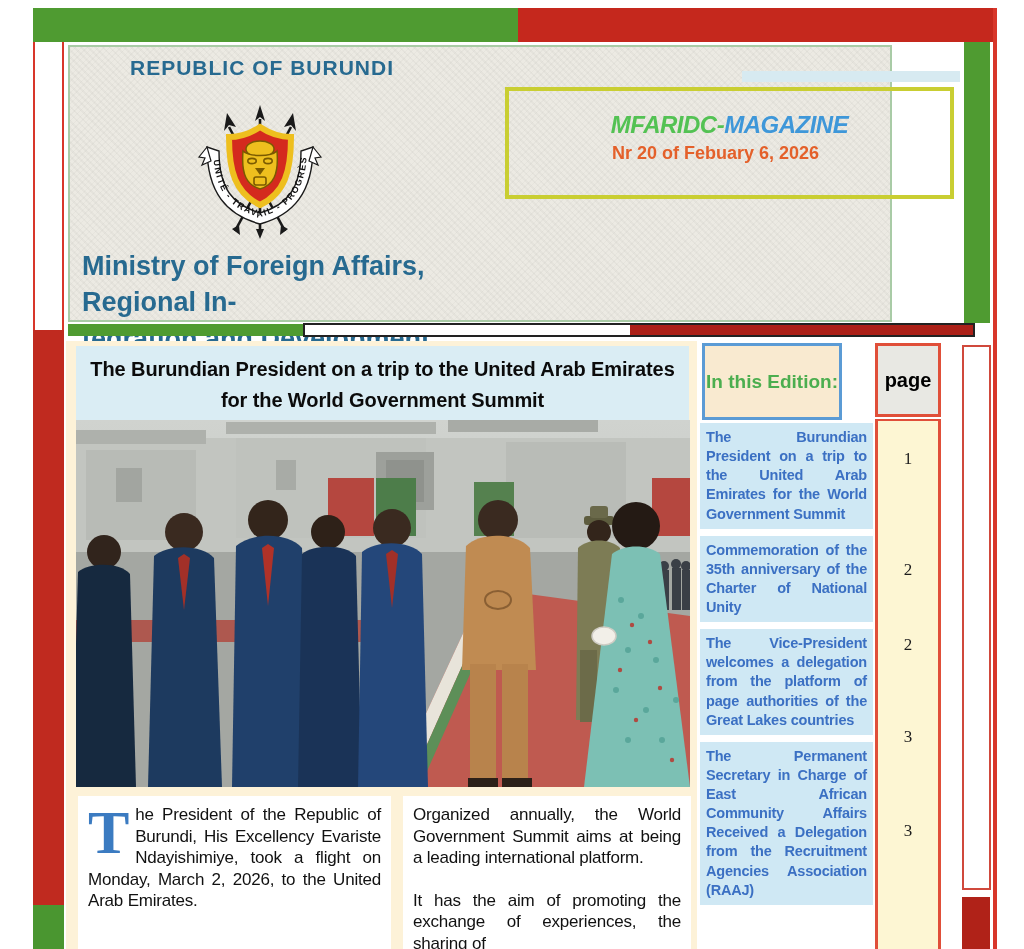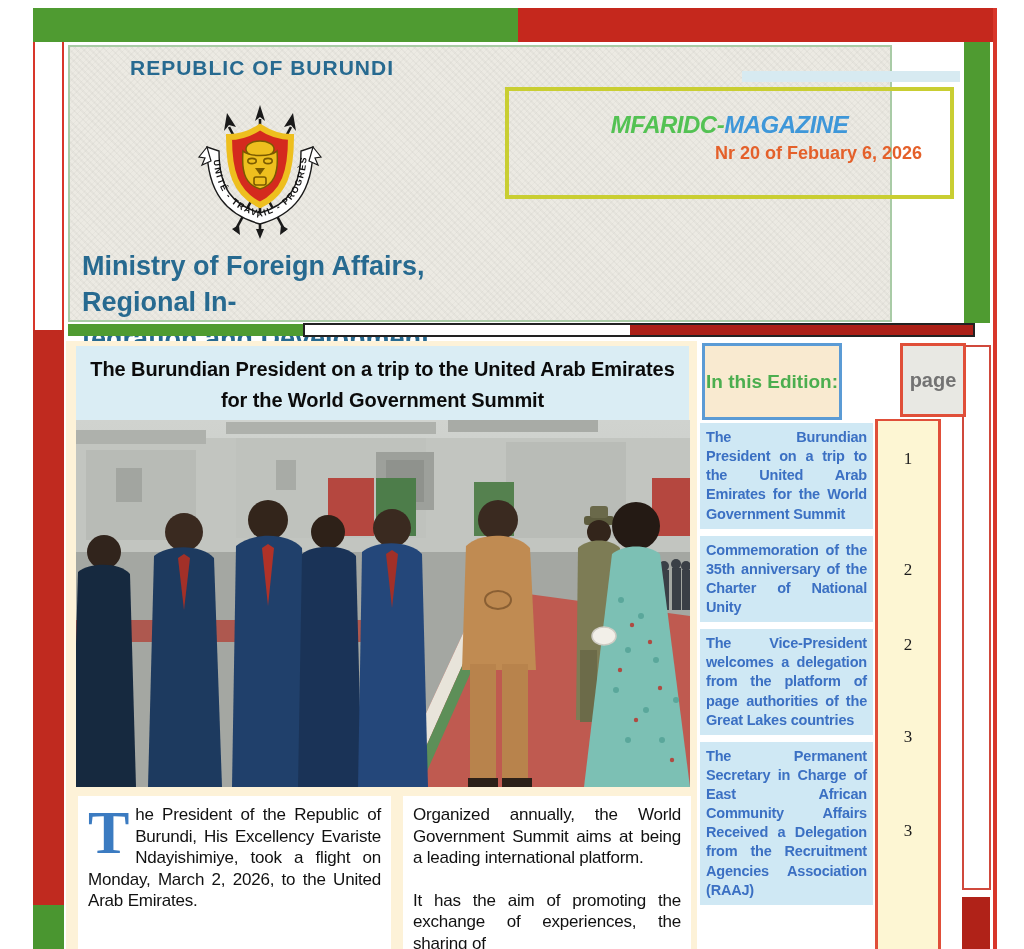--- a/index.html
+++ b/index.html
@@ -25,21 +25,21 @@
   .speckle{background-image:
      repeating-linear-gradient(45deg, rgba(120,120,115,.06) 0 2px, rgba(255,255,255,0) 2px 5px),
      repeating-linear-gradient(-45deg, rgba(120,120,115,.05) 0 1px, rgba(255,255,255,0) 1px 4px);}
   .country{left:60px;top:9px;font-size:21px;font-weight:bold;color:#276a90;letter-spacing:1px;}
   .ministry{left:12px;top:201px;width:440px;font-size:27px;font-weight:bold;color:#276a90;line-height:1.35;}
   .blue-strip{left:672px;top:24px;width:218px;height:11px;background:#d7eaf1;}
   .mag-box{left:435px;top:40px;width:449px;height:112px;box-sizing:border-box;border:4px solid #c9ce32;}
   .mag-title{margin-top:20px;text-align:center;font-size:24px;font-weight:bold;font-style:italic;letter-spacing:-.5px;white-space:nowrap;}
   .mag-green{color:#53c253;}
   .mag-blue{color:#3e97d9;}
-  .mag-issue{margin-top:4px;padding-right:28px;text-align:right;font-size:18px;font-weight:bold;color:#e4602a;}
+  .mag-issue{margin-top:4px;padding-right:28px;text-align:center;font-size:18px;font-weight:bold;color:#e4602a;}
   .emblem{left:115px;top:58px;width:150px;height:142px;}
 
   
   .band2-green{left:68px;top:324px;width:235px;height:12px;background:#4f9b31;}
   .band2-white{left:303px;top:323px;width:329px;height:14px;background:#ffffff;border:2px solid #222;box-sizing:border-box;}
   .band2-red{left:630px;top:323px;width:345px;height:14px;background:#ac2018;border:2px solid #222;border-left:none;box-sizing:border-box;}
 
   
   .main-panel{left:66px;top:341px;width:631px;height:608px;background:#fdf2d8;}
   .title-box{left:10px;top:5px;width:613px;height:74px;background:#daedf4;
@@ -52,22 +52,22 @@
   .body-p{margin:0;font-size:17px;line-height:1.27;color:#111;text-align:justify;letter-spacing:-.2px;}
   .body-p + .body-p{margin-top:21px;}
   .dropcap{float:left;font-family:"Liberation Serif",serif;font-weight:bold;color:#3b7bc1;
      font-size:62px;line-height:.8;padding:4px 6px 0 0;}
 
   
   .toc-head{left:702px;top:343px;width:140px;height:77px;box-sizing:border-box;
      background:#f9ead0;border:3px solid #5b9bd5;color:#4cae4f;font-weight:bold;font-size:19px;
      display:flex;align-items:center;justify-content:center;}
   .page-head{left:875px;top:343px;width:66px;height:74px;box-sizing:border-box;
-     background:#e8e8e3;border:3px solid #e04f39;color:#737373;font-weight:bold;font-size:20px;
-     display:flex;align-items:center;justify-content:center;margin-left:25px;}
+     background:#e8e8e3;border:3px solid #e04f39;color:#000000;font-weight:bold;font-size:20px;
+     display:flex;align-items:center;justify-content:center;}
   .page-col{left:875px;top:419px;width:66px;height:530px;background:#fdf6d3;
      border-left:3px solid #e04f39;border-right:3px solid #e04f39;border-top:2px solid #e04f39;box-sizing:border-box;}
   .page-num{position:absolute;left:0;width:100%;text-align:center;
      font-family:"Liberation Serif",serif;font-size:17px;color:#1c1c1c;}
   .toc-col{left:700px;top:423px;width:173px;}
   .toc-item{background:#cfe8f4;color:#3b70c3;font-weight:bold;font-size:14.5px;line-height:1.32;
      text-align:justify;padding:5px 6px;margin-bottom:7px;letter-spacing:-.2px;}
 </style>
 </head>
 <body>

